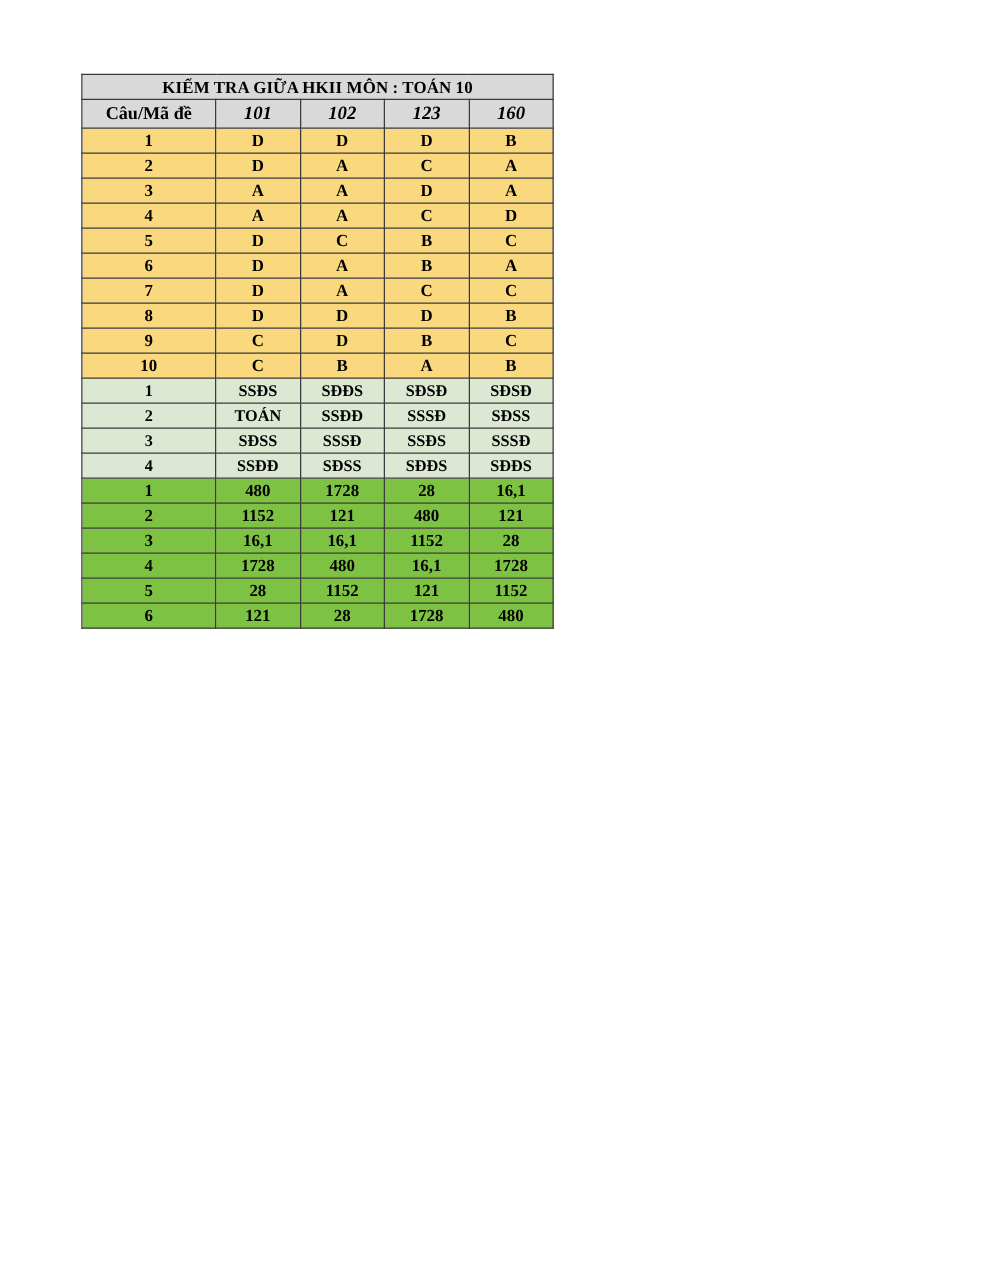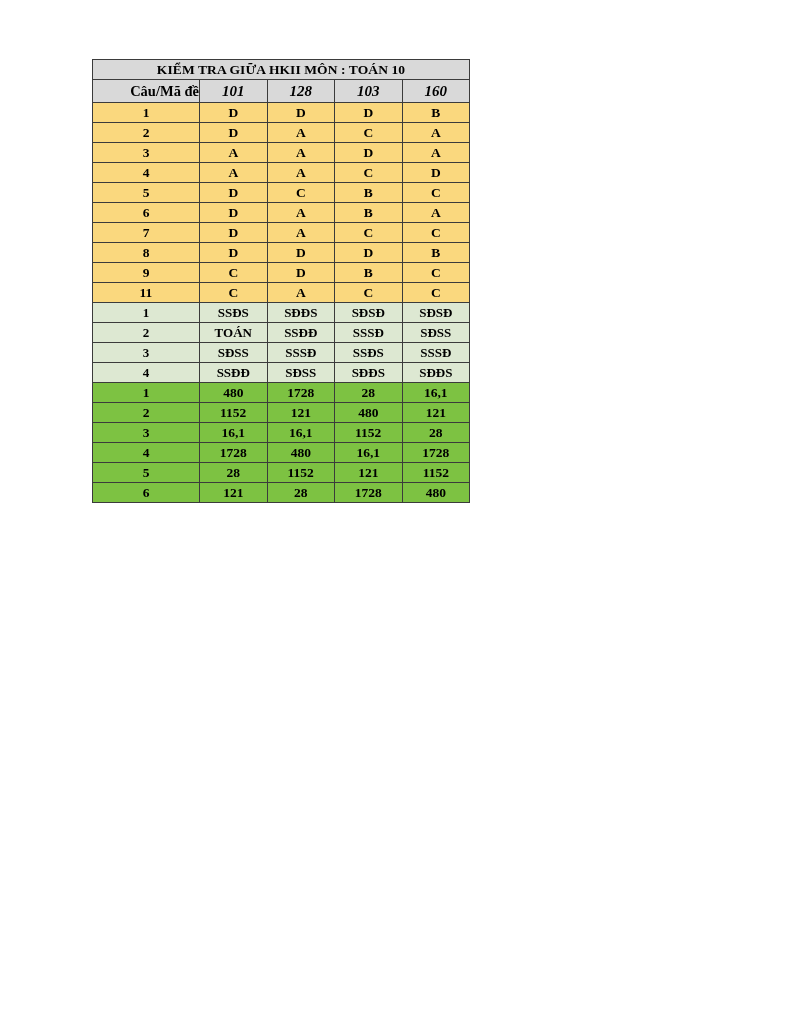--- a/index.html
+++ b/index.html
@@ -19,21 +19,20 @@
   #sheet {
     position: absolute;
     left: 65px;
     top: 59px;
     width: 377px;
   }
   table.answer-key {
     border-collapse: collapse;
     table-layout: fixed;
     width: 377px;
-    margin-left: 27px;
   }
   table.answer-key td {
     border: 1px solid #3b3b3b;
     text-align: center;
     vertical-align: middle;
     font-family: "Liberation Serif", serif;
     font-weight: bold;
     font-size: 13.5px;
     color: #000000;
     height: 19px;
@@ -65,21 +64,20 @@
     line-height: 22px;
     font-size: 15px;
   }
   tr.header-row td.code-head {
     font-style: italic;
     font-size: 15px;
   }
   tr.header-row td.first-head {
     font-style: normal;
     font-size: 14.5px;
-    text-align: right;
   }
 
   
   tr.sec-mc td { background: #fad87e; }
   
   tr.sec-tf td { background: #dde8d2; font-size: 13px; }
   
   tr.sec-sa td { background: #7dc242; font-size: 13.5px; }
 </style>
 </head>
@@ -95,22 +93,22 @@
         <col class="c-code">
         <col class="c-code">
       </colgroup>
       <tbody>
         <tr>
           <td class="title-cell" colspan="5">KIỂM TRA GIỮA HKII MÔN : TOÁN 10</td>
         </tr>
         <tr class="header-row">
           <td class="first-head">Câu/Mã đề</td>
           <td class="code-head">101</td>
-          <td class="code-head">128</td>
-          <td class="code-head">103</td>
+          <td class="code-head">102</td>
+          <td class="code-head">123</td>
           <td class="code-head">160</td>
         </tr>
       <tr class="sec-mc">
             <td>1</td>
             <td>D</td>
             <td>D</td>
             <td>D</td>
             <td>B</td>
           </tr>
           <tr class="sec-mc">
@@ -163,25 +161,25 @@
             <td>B</td>
           </tr>
           <tr class="sec-mc">
             <td>9</td>
             <td>C</td>
             <td>D</td>
             <td>B</td>
             <td>C</td>
           </tr>
           <tr class="sec-mc">
-            <td>11</td>
-            <td>C</td>
-            <td>A</td>
-            <td>C</td>
-            <td>C</td>
+            <td>10</td>
+            <td>C</td>
+            <td>B</td>
+            <td>A</td>
+            <td>B</td>
           </tr>
           <tr class="sec-tf">
             <td>1</td>
             <td>SSĐS</td>
             <td>SĐĐS</td>
             <td>SĐSĐ</td>
             <td>SĐSĐ</td>
           </tr>
           <tr class="sec-tf">
             <td>2</td>

